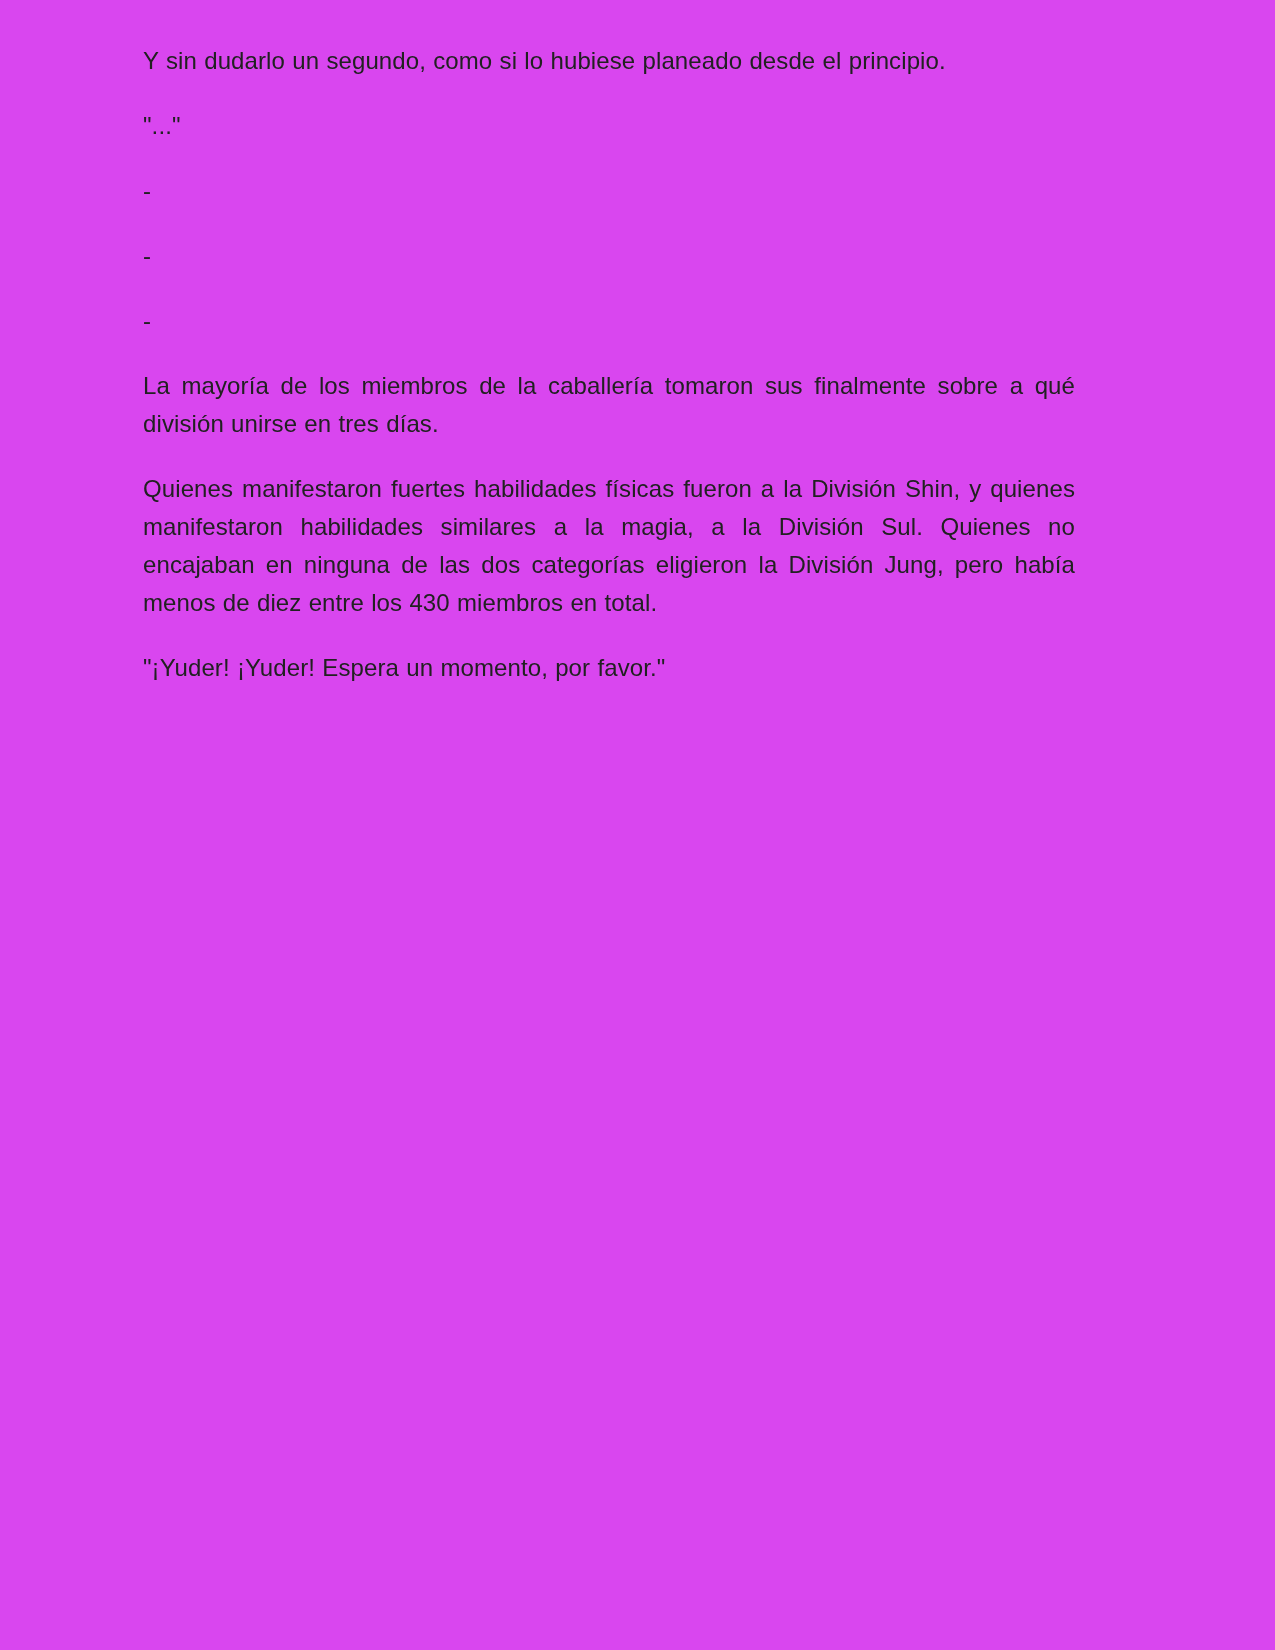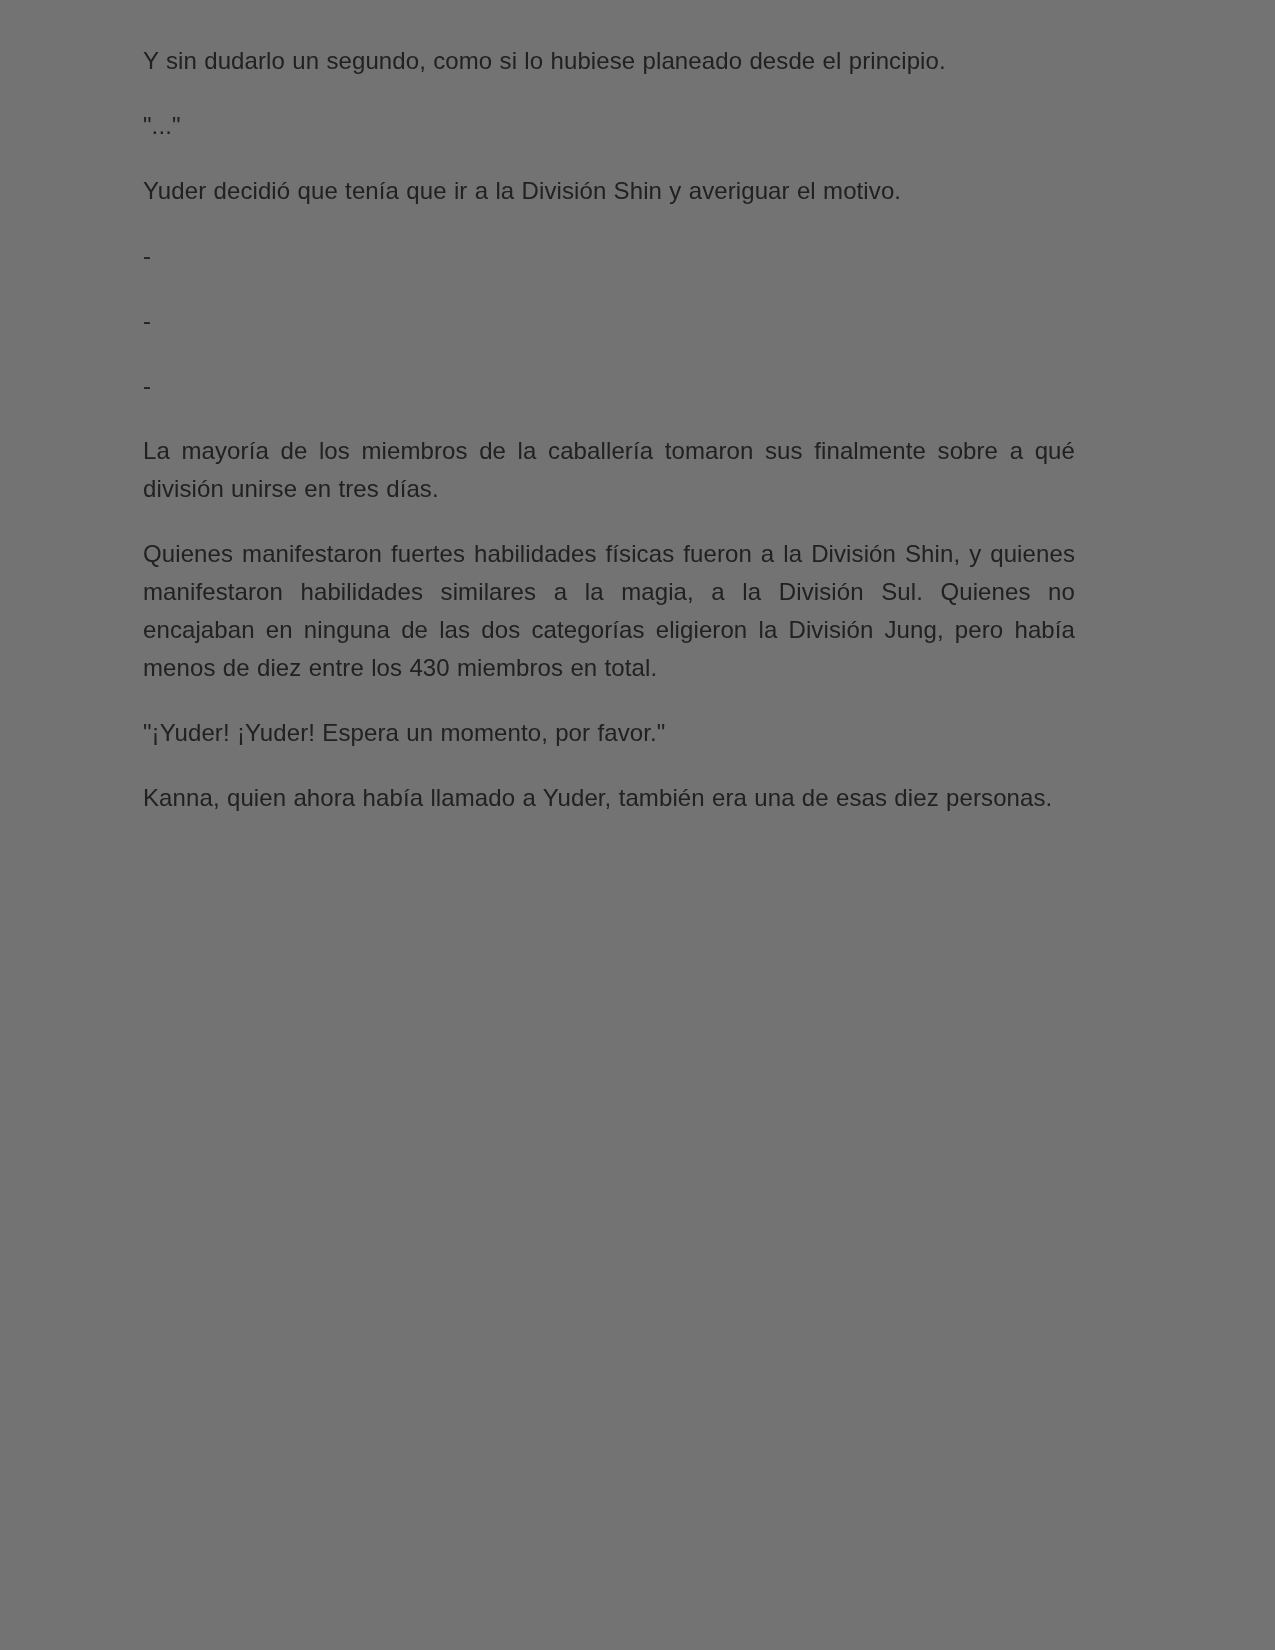--- a/index.html
+++ b/index.html
@@ -8,21 +8,21 @@
     font-family: "Liberation Sans", "DejaVu Sans", sans-serif;
   }
   body {
     width: 1275px;
     min-height: 1650px;
     position: relative;
   }
   .page {
     width: 1275px;
     min-height: 1650px;
-    background: #737373;
+    background: #d946ef;
   }
   .content {
     padding: 42px 200px 0 143px;
     width: 1275px;
   }
   .paragraph {
     font-size: 24px;
     line-height: 38px;
     color: #212121;
     text-align: justify;
@@ -31,22 +31,20 @@
     word-spacing: 0.5px;
   }
 </style>
 </head>
 <body>
 
 <div class="page">
   <div class="content">
     <p class="paragraph">Y sin dudarlo un segundo, como si lo hubiese planeado desde el principio.</p>
     <p class="paragraph">"..."</p>
-    <p class="paragraph">Yuder decidió que tenía que ir a la División Shin y averiguar el motivo.</p>
     <p class="paragraph">-</p>
     <p class="paragraph">-</p>
     <p class="paragraph">-</p>
     <p class="paragraph">La mayoría de los miembros de la caballería tomaron sus finalmente sobre a qué división unirse en tres días.</p>
     <p class="paragraph">Quienes manifestaron fuertes habilidades físicas fueron a la División Shin, y quienes manifestaron habilidades similares a la magia, a la División Sul. Quienes no encajaban en ninguna de las dos categorías eligieron la División Jung, pero había menos de diez entre los 430 miembros en total.</p>
     <p class="paragraph">"¡Yuder! ¡Yuder! Espera un momento, por favor."</p>
-    <p class="paragraph">Kanna, quien ahora había llamado a Yuder, también era una de esas diez personas.</p>
   </div>
 </div>
 
 </body></html>

